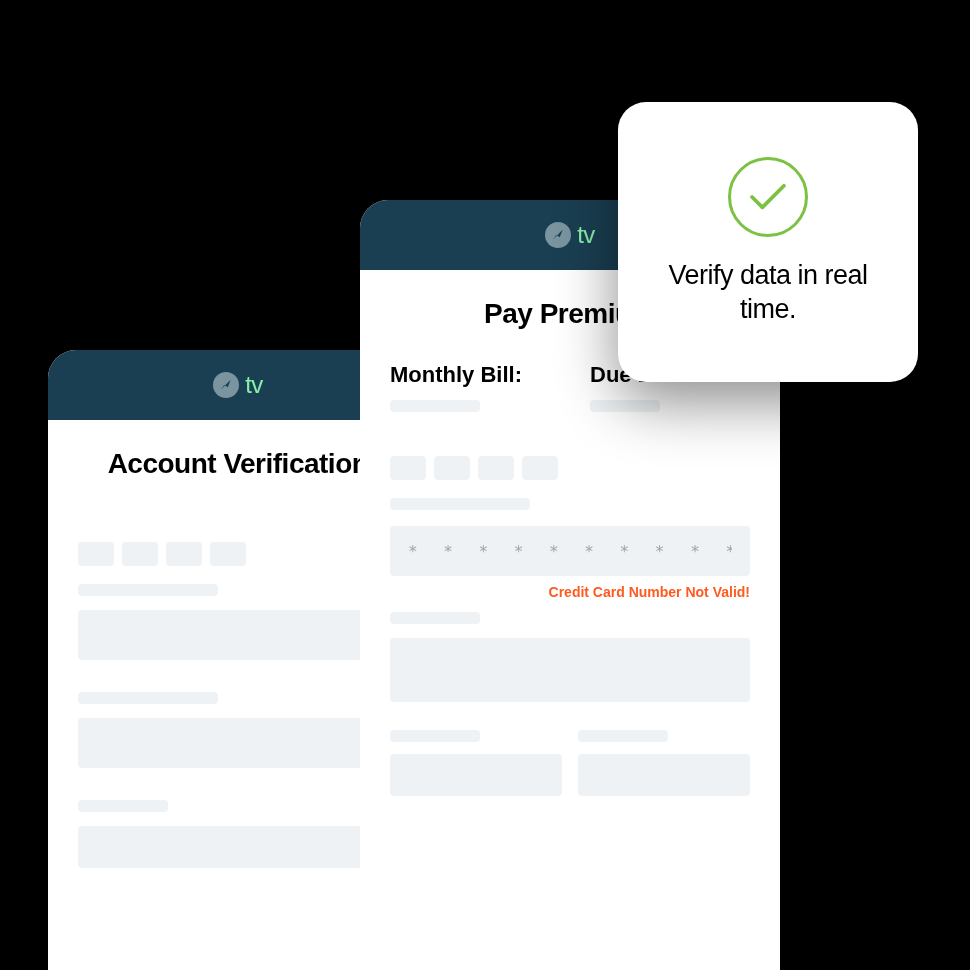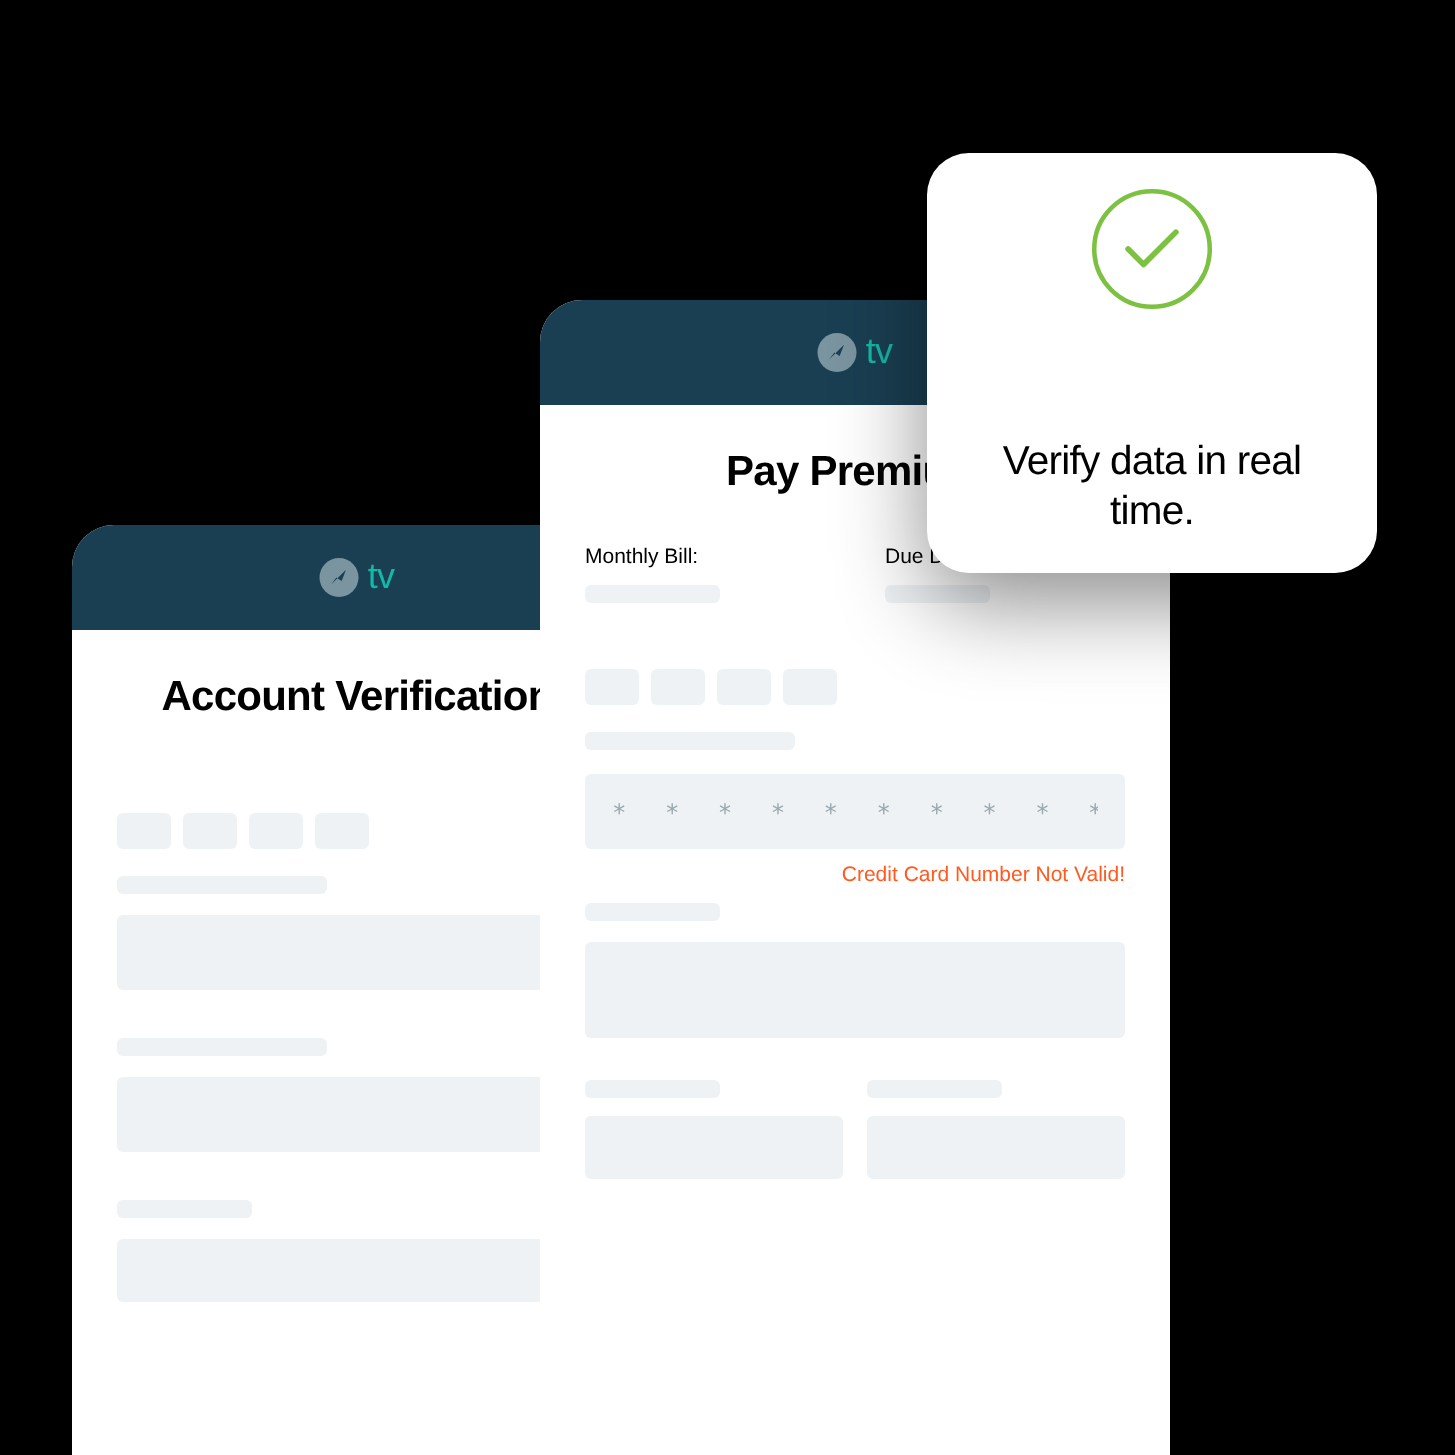--- a/index.html
+++ b/index.html
@@ -37,39 +37,39 @@
     width: 26px;
     height: 26px;
     border-radius: 50%;
     background: #7a94a0;
     display: flex;
     align-items: center;
     justify-content: center;
   }
   .logo-circle svg { width: 14px; height: 14px; }
   .logo-tv {
-    color: #14b8a6;
+    color: #86efac;
     font-size: 24px;
     font-weight: 500;
     letter-spacing: -0.5px;
   }
   .phone-body { padding: 28px 30px; }
   .phone-title {
     font-size: 28px;
     font-weight: 700;
     color: #000;
     text-align: center;
     margin-bottom: 32px;
     letter-spacing: -0.5px;
   }
   .row { display: flex; gap: 40px; margin-bottom: 22px; }
   .col { flex: 1; }
   .label {
-    font-size: 14px;
-    font-weight: 400;
+    font-size: 22px;
+    font-weight: 700;
     color: #000;
     margin-bottom: 12px;
   }
   .skel {
     background: #eef2f4;
     border-radius: 4px;
   }
   .skel-line-sm { height: 12px; width: 90px; }
   .skel-line-md { height: 12px; width: 140px; }
   .skel-chip-row { display: flex; gap: 8px; margin-bottom: 18px; }
@@ -84,41 +84,41 @@
     border-radius: 4px;
     padding: 0 18px;
     font-size: 16px;
     letter-spacing: 8px;
     color: #9aa8af;
     font-family: monospace;
   }
   .error-msg {
     color: #ff5a1f;
     font-size: 14px;
-    font-weight: 400;
+    font-weight: 700;
     text-align: right;
     margin-top: 8px;
     margin-bottom: 12px;
   }
   .two-col { display: flex; gap: 16px; }
   .two-col > div { flex: 1; }
 
   
   .callout {
     position: absolute;
     left: 618px;
     top: 102px;
     width: 300px;
     height: 280px;
     background: #fff;
     border-radius: 28px;
     display: flex;
     flex-direction: column;
     align-items: center;
-    justify-content: space-between;
+    justify-content: center;
     padding: 24px 28px;
     box-shadow: 0 20px 60px rgba(0,0,0,0.45);
   }
   .callout .check {
     width: 80px;
     height: 80px;
     border: 3px solid #7cc142;
     border-radius: 50%;
     display: flex;
     align-items: center;

